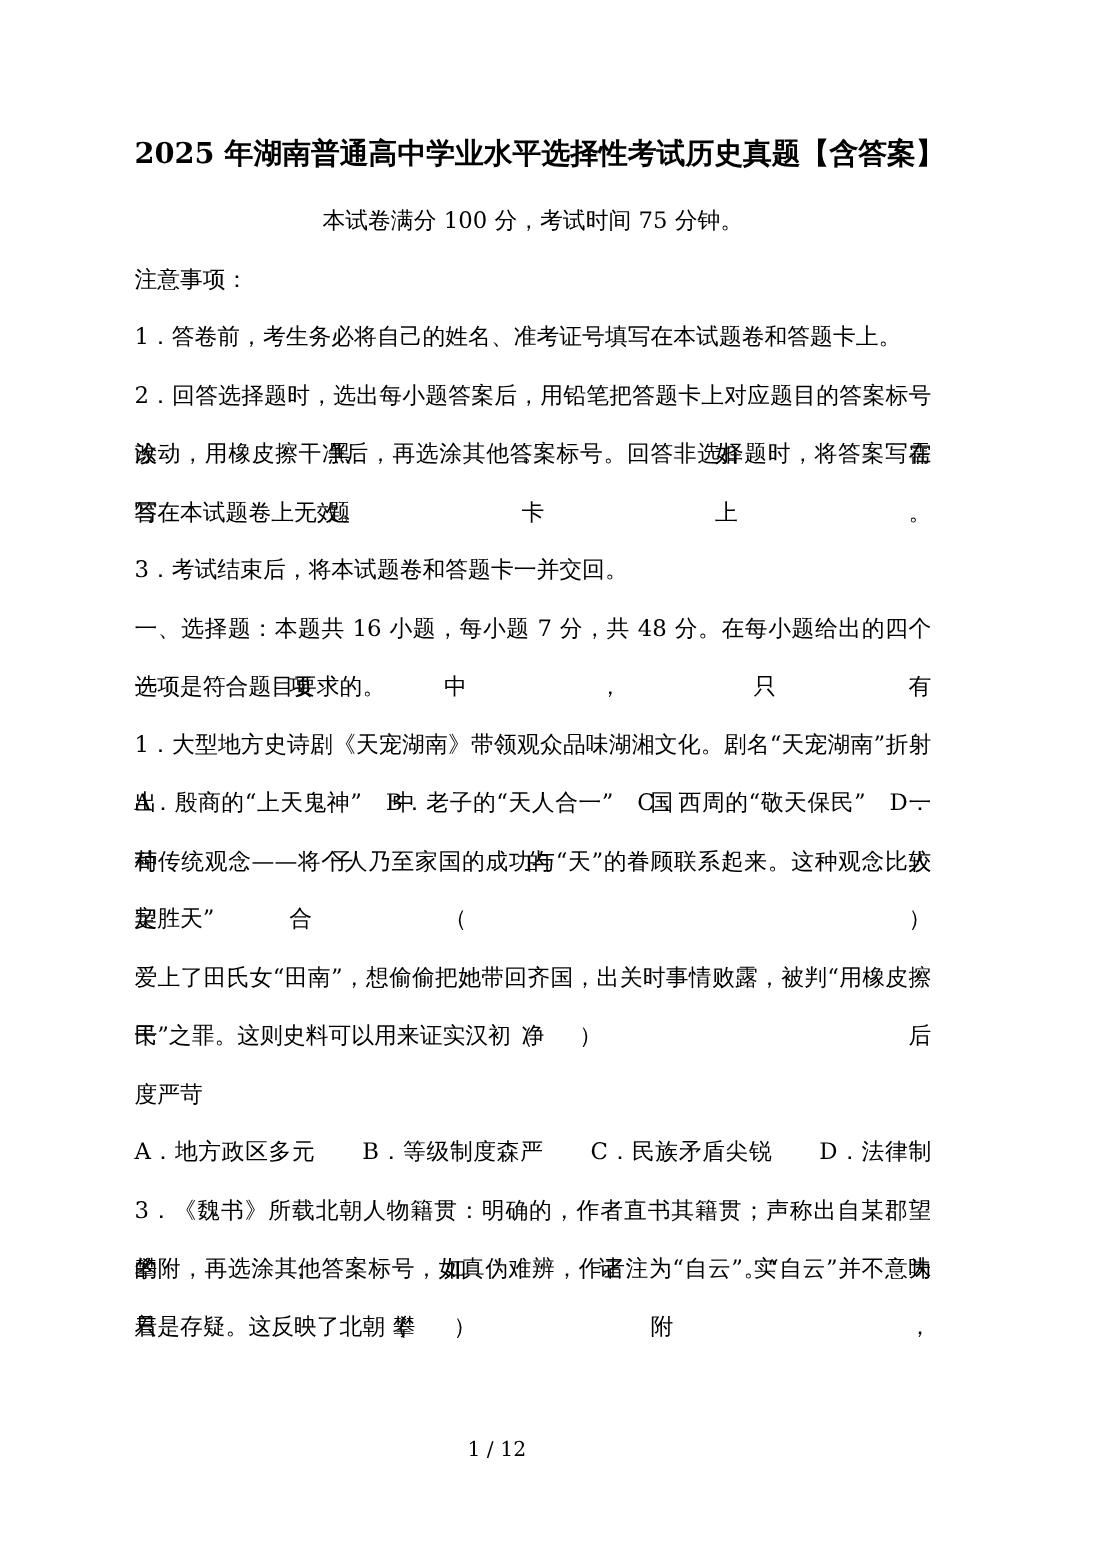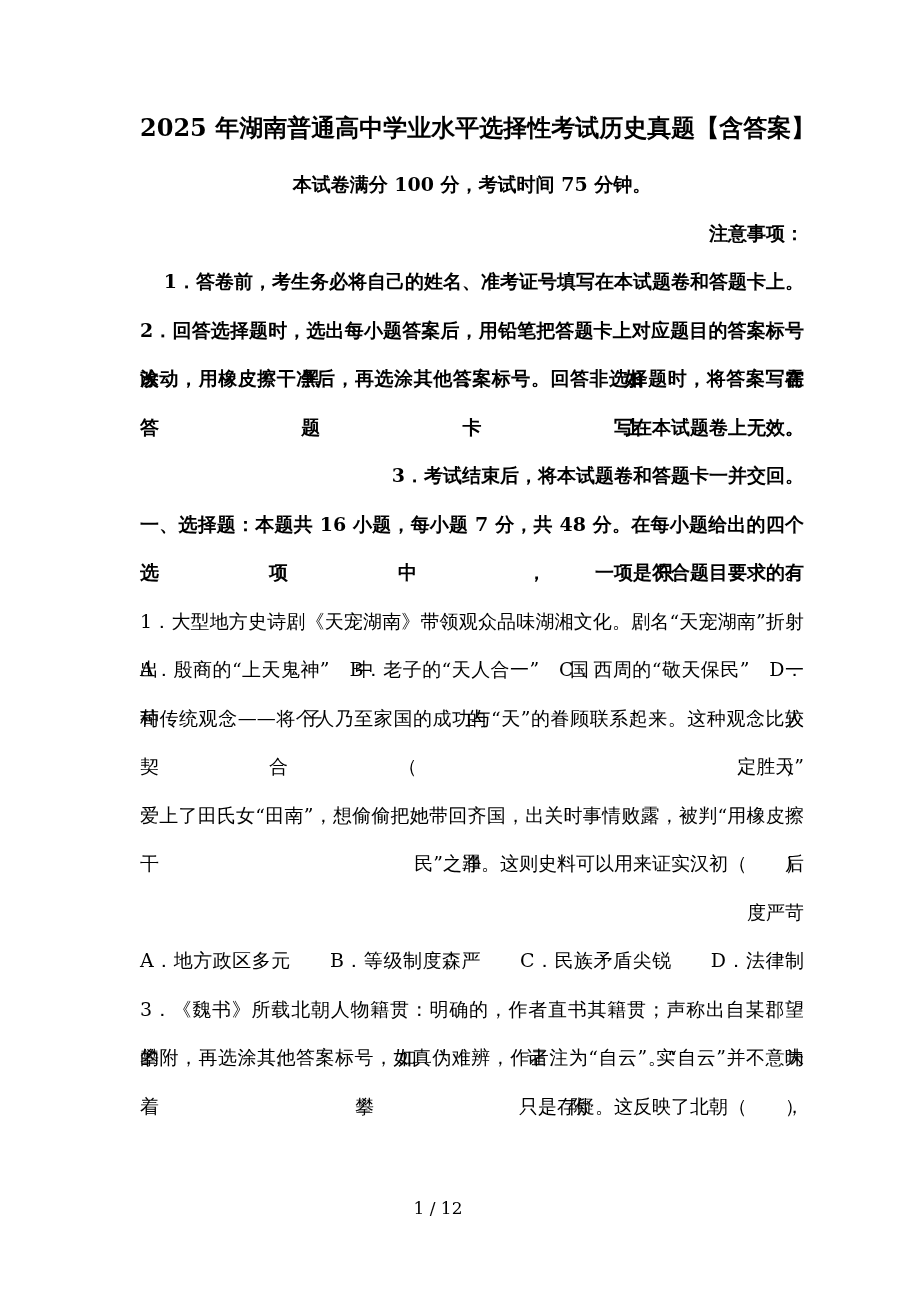--- a/index.html
+++ b/index.html
@@ -18,56 +18,54 @@
   .page {
     position: absolute;
     left: 0;
     top: 0;
     width: 920px;
     height: 1302px;
     background: #ffffff;
   }
   .content {
     position: absolute;
-    left: 140px;
+    left: 112px;
     top: 0;
     width: 664px;
   }
   .title {
     margin: 0 0 17px 0;
     padding: 113px 0 0 0;
     text-align: center;
     font-size: 24px;
     line-height: 30px;
     font-weight: bold;
     white-space: nowrap;
   }
   .ln {
     font-size: 19px;
     line-height: 48.5px;
     height: 48.5px;
     white-space: nowrap;
-    text-align: right;
   }
-  .bold { font-weight: bold; }
+  .bold { font-weight: normal; }
   .center { text-align: center; }
   .fill {
     white-space: normal;
     text-align: justify;
     text-align-last: justify;
   }
   .footer {
     position: absolute;
     top: 1196px;
     left: 0;
     width: 828px;
     text-align: center;
     font-size: 17px;
     line-height: 24px;
-    margin-left: 24px;
   }
 </style>
 </head>
 <body>
 
 <div class="page">
   <div class="content">
 
     <h1 class="title">2025 年湖南普通高中学业水平选择性考试历史真题【含答案】</h1>
 

